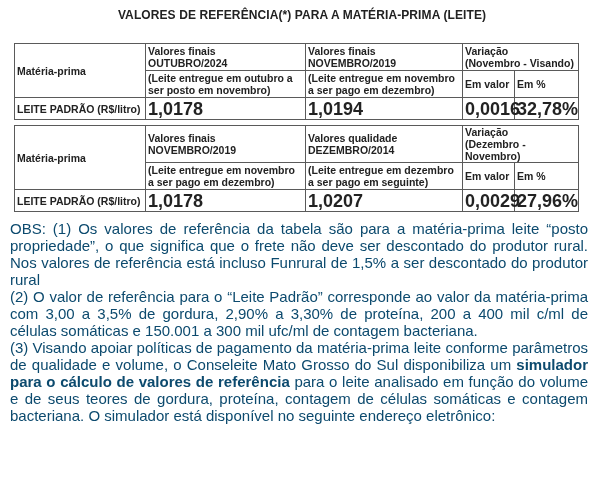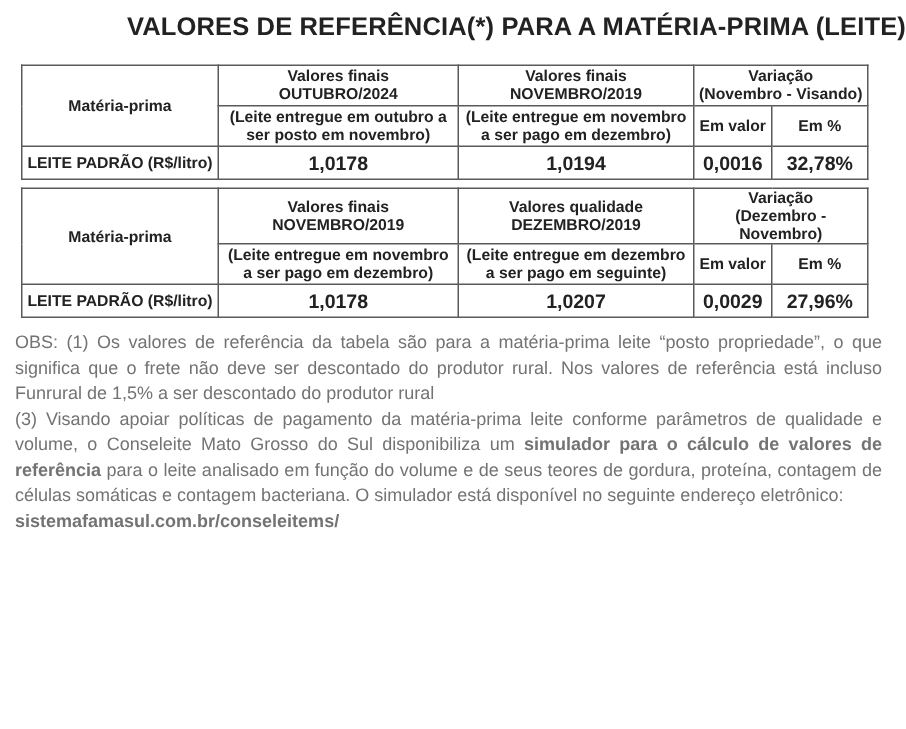--- a/index.html
+++ b/index.html
@@ -1,29 +1,29 @@
 <!DOCTYPE html>
 <html><head>
 <meta charset="utf-8">
 <style>
   html, body { margin: 0; padding: 0; background: #ffffff; }
   body { width: 604px; height: 486px; position: relative; overflow: hidden;
          font-family: "Liberation Sans", sans-serif; color: #1c1c1c; }
-  .title { position: absolute; left: 0; top: 8px; width: 604px; text-align: right;
-           font-weight: bold; font-size: 17px; letter-spacing: 0.1px; color: #222; }
+  .title { position: absolute; left: 0; top: 8px; width: 604px; text-align: center;
+           font-weight: bold; font-size: 12px; letter-spacing: 0.1px; color: #222; }
   table.ref { position: absolute; left: 14px; width: 564px; border-collapse: collapse;
               table-layout: fixed; font-size: 10.5px; }
-  table.ref td { border: 1px solid #5a5a5a; text-align: center; vertical-align: middle;
+  table.ref td { border: 1px solid #5a5a5a; vertical-align: middle;
                  padding: 0 2px; font-weight: bold; line-height: 12px; color: #222; }
   #t1 { top: 43px; }
   #t2 { top: 125px; }
-  td.big { font-size: 13px; }
+  td.big { font-size: 18px; }
   td.rowlabel { font-size: 10.5px; }
-  .obs { position: absolute; left: 10px; top: 220px; width: 578px; font-size: 12px;
-         line-height: 17px; text-align: justify; color: #737373; }
+  .obs { position: absolute; left: 10px; top: 220px; width: 578px; font-size: 15px;
+         line-height: 17px; text-align: justify; color: #0c4a6e; }
   .obs p { margin: 0; }
   .obs b { font-weight: bold; }
   .link { font-weight: bold; }
 </style>
 </head>
 <body>
 
 <div class="title">VALORES DE REFERÊNCIA(*) PARA A MATÉRIA-PRIMA (LEITE)</div>
 
 <table class="ref" id="t1">
@@ -62,36 +62,36 @@
     <col style="width:131px">
       <col style="width:160px">
       <col style="width:157px">
       <col style="width:52px">
       <col style="width:64px">
   </colgroup>
   <tbody>
       <tr style="height:27px">
     <td rowspan="2">Matéria-prima</td>
     <td><span>Valores finais</span><br><span>NOVEMBRO/2019</span></td>
-    <td><span>Valores qualidade</span><br><span>DEZEMBRO/2019</span></td>
+    <td><span>Valores qualidade</span><br><span>DEZEMBRO/2014</span></td>
     <td colspan="2"><span>Variação</span><br><span>(Dezembro - Novembro)</span></td>
   </tr>
   <tr style="height:27px">
     <td>(Leite entregue em novembro a ser pago em dezembro)</td>
     <td>(Leite entregue em dezembro a ser pago em seguinte)</td>
     <td>Em valor</td>
     <td>Em %</td>
   </tr>
   <tr style="height:22px">
     <td class="rowlabel">LEITE PADRÃO (R$/litro)</td>
     <td class="big">1,0178</td>
     <td class="big">1,0207</td>
     <td class="big">0,0029</td>
     <td class="big">27,96%</td>
   </tr>
 </tbody>
   </table>
 
 <div class="obs">
   <p>OBS: (1) Os valores de referência da tabela são para a matéria-prima leite “posto propriedade”, o que significa que o frete não deve ser descontado do produtor rural. Nos valores de referência está incluso Funrural de 1,5% a ser descontado do produtor rural</p>
+  <p>(2) O valor de referência para o “Leite Padrão” corresponde ao valor da matéria-prima com 3,00 a 3,5% de gordura, 2,90% a 3,30% de proteína, 200 a 400 mil c/ml de células somáticas e 150.001 a 300 mil ufc/ml de contagem bacteriana.</p>
   <p><span>(3) Visando apoiar políticas de pagamento da matéria-prima leite conforme parâmetros de qualidade e volume, o Conseleite Mato Grosso do Sul disponibiliza um </span><b>simulador para o cálculo de valores de referência</b><span> para o leite analisado em função do volume e de seus teores de gordura, proteína, contagem de células somáticas e contagem bacteriana. O simulador está disponível no seguinte endereço eletrônico:</span></p>
-  <p><span class="link">sistemafamasul.com.br/conseleitems/</span></p>
 </div>
 
 </body></html>

